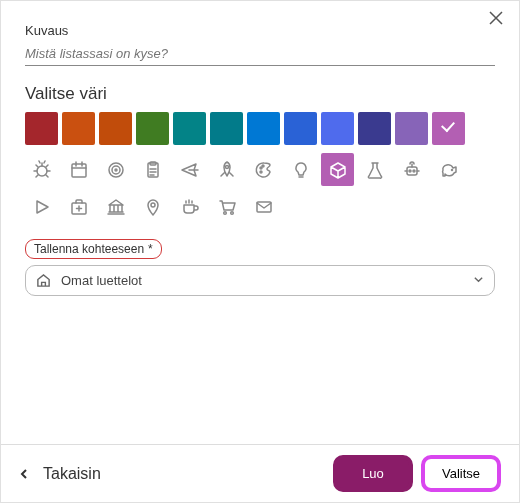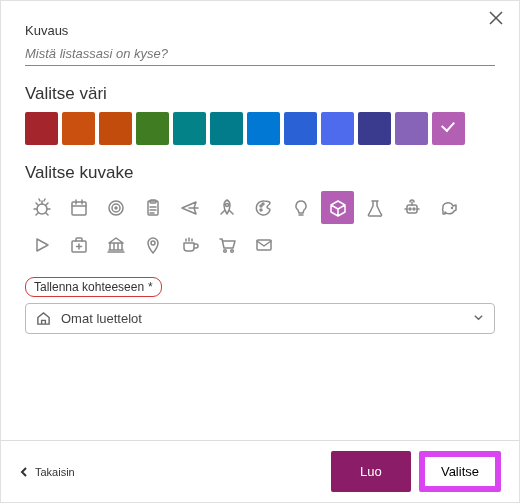--- a/index.html
+++ b/index.html
@@ -110,21 +110,21 @@
     color: #333;
     border: 1.5px solid #d13a3a;
     border-radius: 9px;
     padding: 2px 8px;
     width: fit-content;
   }
   .dropdown {
     margin-top: 6px;
     width: 100%;
     border: 1px solid #bbb;
-    border-radius: 4px;
+    border-radius: 10px;
     padding: 7px 10px;
     display: flex;
     align-items: center;
     gap: 10px;
     cursor: pointer;
     color: #444;
     font-size: 13px;
   }
   .dropdown svg.home { width: 15px; height: 15px; stroke: #666; fill: none; stroke-width: 1.5; }
   .dropdown .chev { margin-left: auto; }
@@ -134,35 +134,35 @@
     bottom: 0; left: 0; right: 0;
     border-top: 1px solid #ddd;
     padding: 10px 18px;
     display: flex;
     align-items: center;
     background: #fff;
   }
   .back {
     display: flex;
     align-items: center;
-    gap: 6px;
-    font-size: 11px;
+    gap: 14px;
+    font-size: 16px;
     color: #333;
     cursor: pointer;
   }
   .back svg { width: 10px; height: 10px; stroke: #333; fill: none; stroke-width: 2; }
   .btn-group { margin-left: auto; display: flex; gap: 8px; }
   .btn {
     min-width: 80px;
     padding: 7px 16px;
     font-size: 13px;
-    border: 6px solid #d946ef;
+    border: 4px solid #d946ef;
     background: #fff;
     cursor: pointer;
-    border-radius: 2px;
+    border-radius: 10px;
   }
   .btn.primary {
     background: #8a1c68;
     border-color: #8a1c68;
     color: #fff;
   }
 </style>
 </head>
 <body>
 
@@ -186,21 +186,20 @@
       <div class="swatch" style="background: rgb(3, 131, 135);"></div>
       <div class="swatch" style="background: rgb(2, 123, 138);"></div>
       <div class="swatch" style="background: rgb(0, 120, 212);"></div>
       <div class="swatch" style="background: rgb(42, 98, 214);"></div>
       <div class="swatch" style="background: rgb(79, 107, 237);"></div>
       <div class="swatch" style="background: rgb(58, 58, 143);"></div>
       <div class="swatch" style="background: rgb(135, 100, 184);"></div>
       <div class="swatch sel" style="background: rgb(179, 95, 179);"></div>
     </div>
 
-  <div class="section-label">Valitse kuvake</div>
   <div class="icon-grid" id="icon-grid">
       <div class="icon-cell">
         <svg viewBox="0 0 20 20">
           <circle cx="10" cy="11" r="5"></circle>
           <path d="M10 6 V3 M6 7 L4 5 M14 7 L16 5 M5 11 H2 M15 11 H18 M6 15 L4 17 M14 15 L16 17 M8 3 L7 1 M12 3 L13 1"></path>
         </svg>
       </div>
       <div class="icon-cell">
         <svg viewBox="0 0 20 20">
           <rect x="3" y="4" width="14" height="13" rx="1"></rect>

